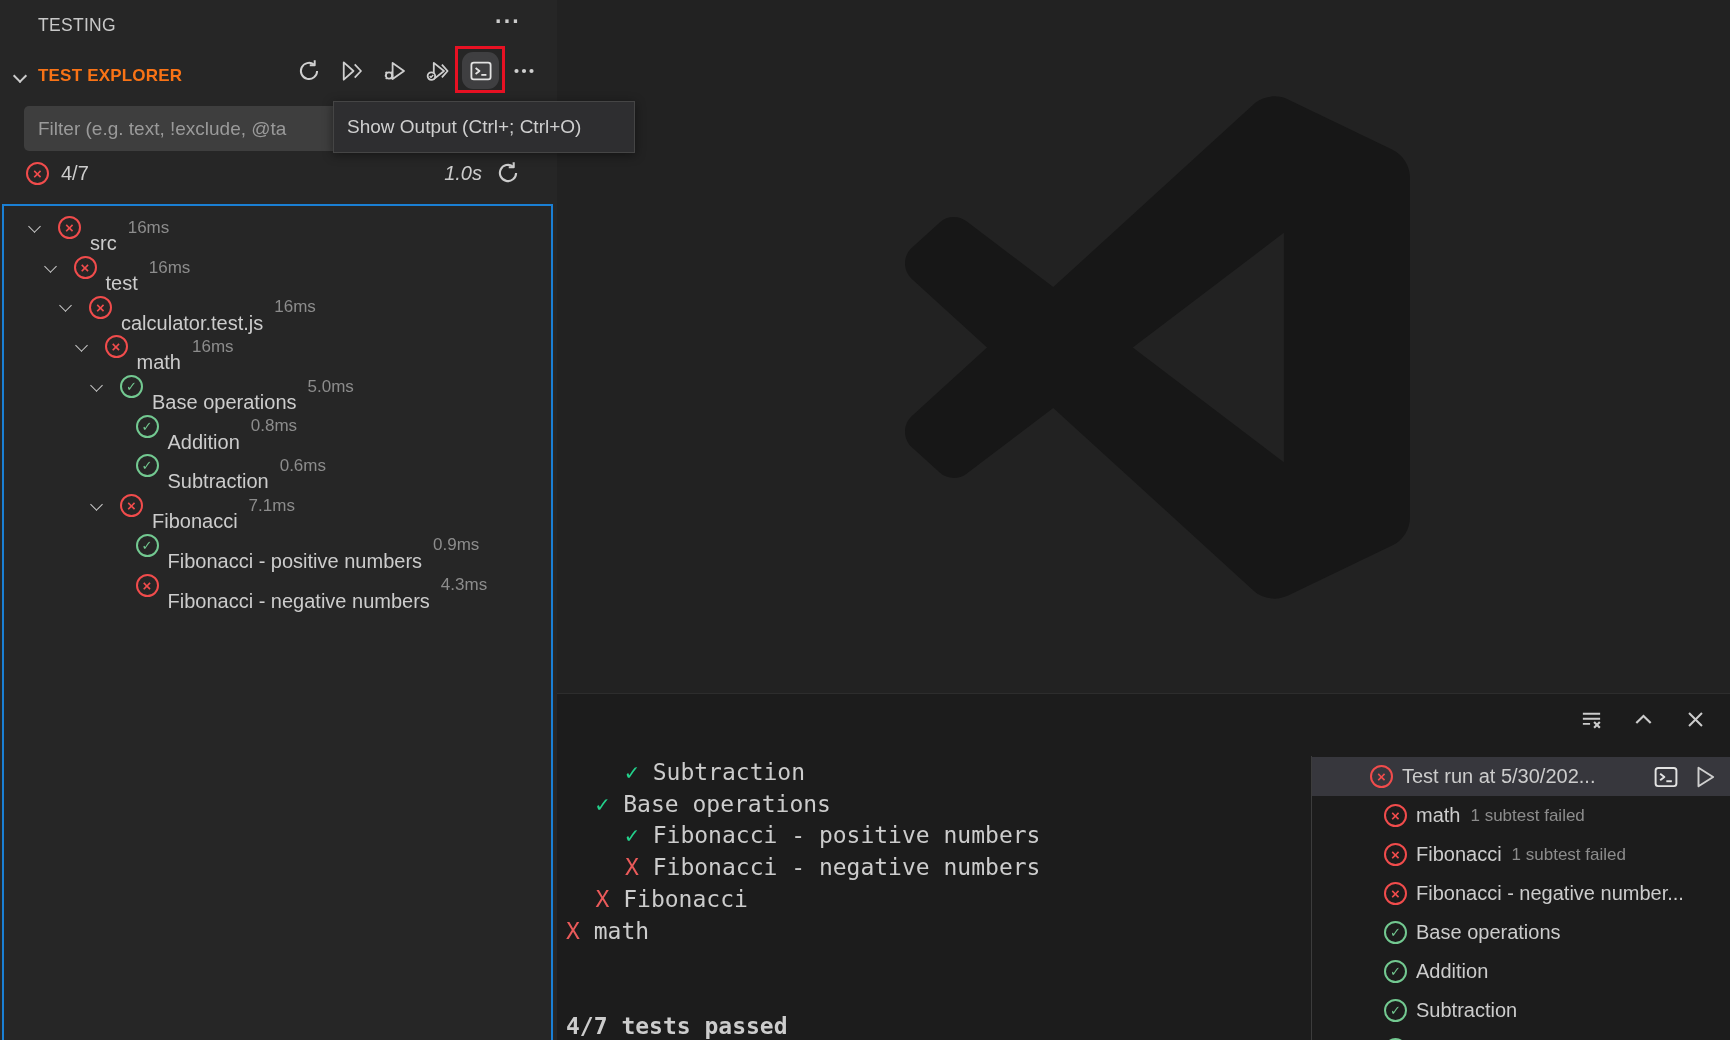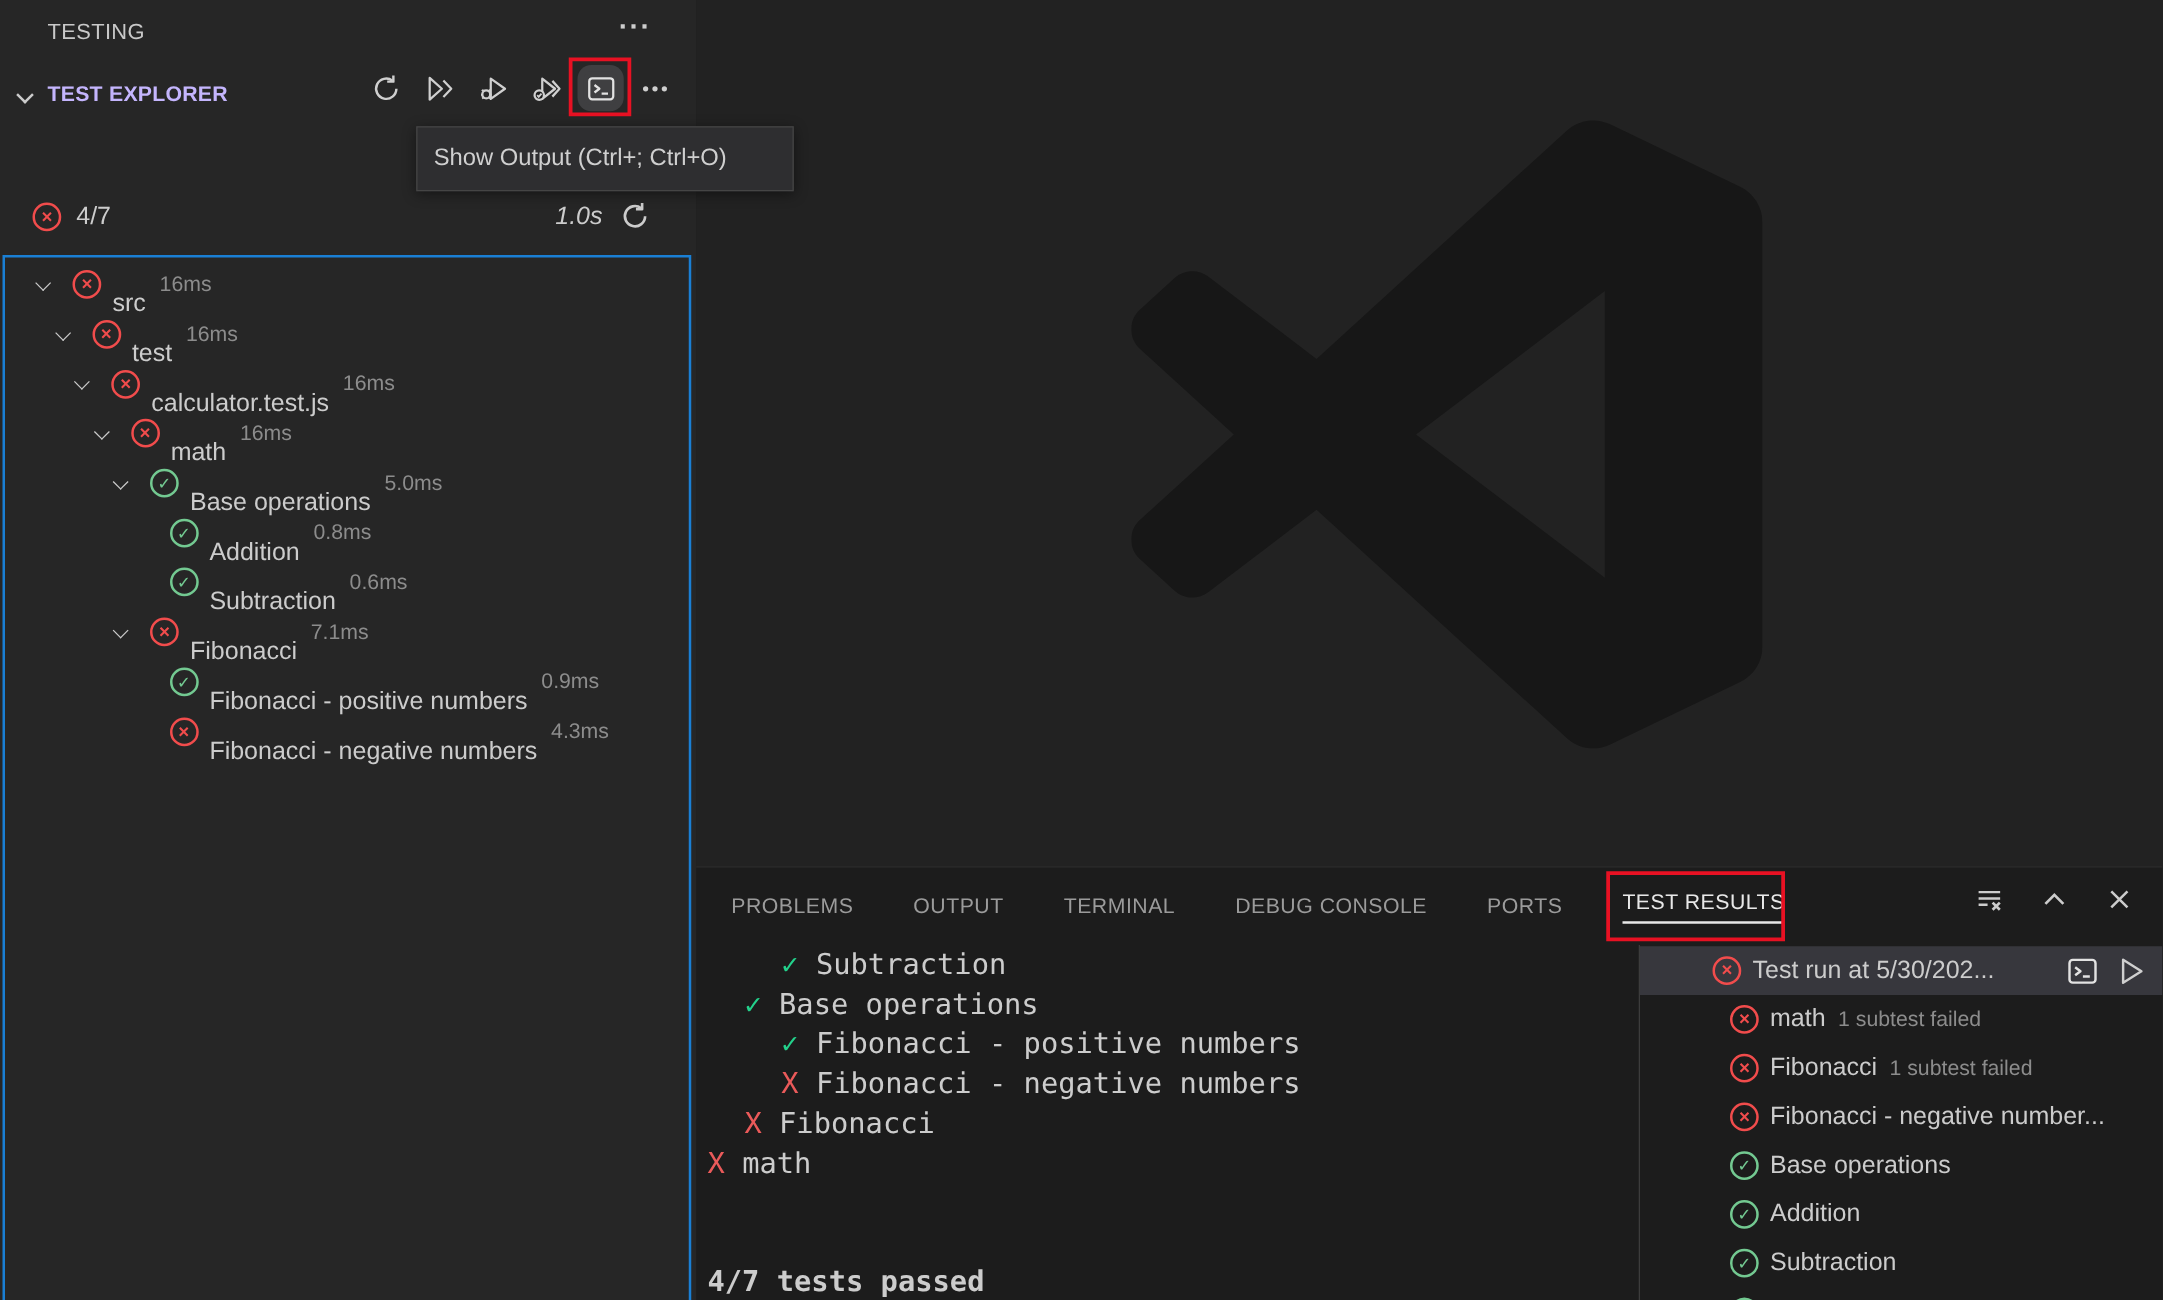--- a/index.html
+++ b/index.html
@@ -14,21 +14,21 @@
     font-family:"Liberation Sans","DejaVu Sans",sans-serif;color:var(--text);}
   .abs{position:absolute;}
   svg{display:block;}
 
   
   #sidebar{left:0;top:0;width:557px;height:1040px;background:var(--bgSide);padding-left:32px;}
   #side-title{left:38px;top:15px;font-size:17.5px;color:#c8c8c8;letter-spacing:.3px;}
   #title-more{right:36px;top:8px;font-size:23px;font-weight:700;color:#cccccc;letter-spacing:1px;cursor:pointer;}
   #sec-chev{left:15px;top:71px;}
   .chev{width:10px;height:10px;border-right:2px solid #cccccc;border-bottom:2px solid #cccccc;transform:rotate(45deg);display:inline-block;}
-  #sec-label{left:38px;top:66px;font-size:17px;font-weight:700;color:#c4b5fd;letter-spacing:.2px;}
+  #sec-label{left:38px;top:66px;font-size:17px;font-weight:700;color:#f97316;letter-spacing:.2px;}
   #toolbar{right:20px;top:57px;display:flex;gap:16px;align-items:center;}
   .tbtn{width:27px;height:27px;display:flex;align-items:center;justify-content:center;position:relative;cursor:pointer;}
   .tbtn svg{width:24px;height:24px;}
   .hoverbg{background:#3f3f41;border-radius:6px;box-shadow:0 0 0 5px #3f3f41;}
   .redring{position:absolute;border:3px solid var(--annotation);pointer-events:none;z-index:40;}
   #ring-terminal{left:-12px;top:-11px;width:50px;height:47px;}
   #filter{left:24px;top:106px;width:509px;height:45px;background:var(--inputBg);border:none;border-radius:5px;
     padding:0 14px;font-size:19px;color:#dddddd;font-family:inherit;outline:none;}
   #filter::placeholder{color:#9a9a9a;}
   #status{left:26px;top:152px;width:495px;height:42px;display:flex;align-items:center;}
@@ -133,20 +133,21 @@
       </span>
       <span class="tbtn">
         <svg viewBox="0 0 16 16" fill="#cfcfcf">
           <circle cx="3" cy="8" r="1.4"></circle>
           <circle cx="8" cy="8" r="1.4"></circle>
           <circle cx="13" cy="8" r="1.4"></circle>
         </svg>
       </span>
     </div>
 
+  <input id="filter" class="abs" value="" placeholder="Filter (e.g. text, !exclude, @ta" style="">
 
   <div id="status" class="abs">
     <span class="ic fail">×</span>
     <span class="ratio">4/7</span>
     <span class="grow"></span>
     <span class="dur-total">1.0s</span>
     <span class="tbtn">
       <svg viewBox="0 0 16 16" fill="none" stroke="#cccccc" stroke-width="1.4">
         <path d="M13.4 8a5.4 5.4 0 1 1-2.1-4.3"></path>
           <path d="M11.8 0.9v3.3H8.5" stroke-linejoin="round"></path>
@@ -232,28 +233,20 @@
 
 <div id="editor" class="abs">
   <svg id="watermark" class="abs" viewBox="0 0 100 100">
     <path fill-rule="evenodd" clip-rule="evenodd" fill="#171717" d="M70.9119 99.3171C72.4869 99.9307 74.2828 99.8914 75.8725 99.1264L96.4608 89.2197C98.6242 88.1787 100 85.9892 100 83.5872V16.4133C100 14.0113 98.6243 11.8218 96.4609 10.7808L75.8725 0.873756C73.7862 -0.130129 71.3446 0.11576 69.5135 1.44695C69.252 1.63711 69.0028 1.84943 68.769 2.08341L29.3551 38.0415L12.1872 25.0096C10.589 23.7965 8.35363 23.8959 6.86933 25.2461L1.36303 30.2549C-0.452552 31.9064 -0.454633 34.7627 1.35853 36.417L16.2471 50.0001L1.35853 63.5832C-0.454633 65.2374 -0.452552 68.0938 1.36303 69.7453L6.86933 74.7541C8.35363 76.1043 10.589 76.2037 12.1872 74.9905L29.3551 61.9587L68.769 97.9167C69.3925 98.5406 70.1246 99.0104 70.9119 99.3171ZM75.0152 27.2989L45.1091 50.0001L75.0152 72.7012V27.2989Z"></path>
   </svg>
 </div>
 
 <div id="tooltip" class="abs">Show Output (Ctrl+; Ctrl+O)</div>
 
 <div id="panel" class="abs">
-  <div id="tabs">
-      <span class="tab">PROBLEMS</span>
-      <span class="tab">OUTPUT</span>
-      <span class="tab">TERMINAL</span>
-      <span class="tab">DEBUG CONSOLE</span>
-      <span class="tab">PORTS</span>
-      <span class="tab active">TEST RESULTS<span class="redring" id="ring-tab"></span></span>
-    </div>
 
   <div id="panel-acts">
     <span class="pbtn">
       <svg viewBox="0 0 16 16" fill="none" stroke="#cccccc" stroke-width="1.3">
         <path d="M2 4h12M2 7.5h12M2 11h5"></path>
           <path d="M9.8 9.8l4 4M13.8 9.8l-4 4" stroke-width="1.5"></path>
       </svg>
     </span>
     <span class="pbtn">
       <svg viewBox="0 0 16 16" fill="none" stroke="#cccccc" stroke-width="1.5">

